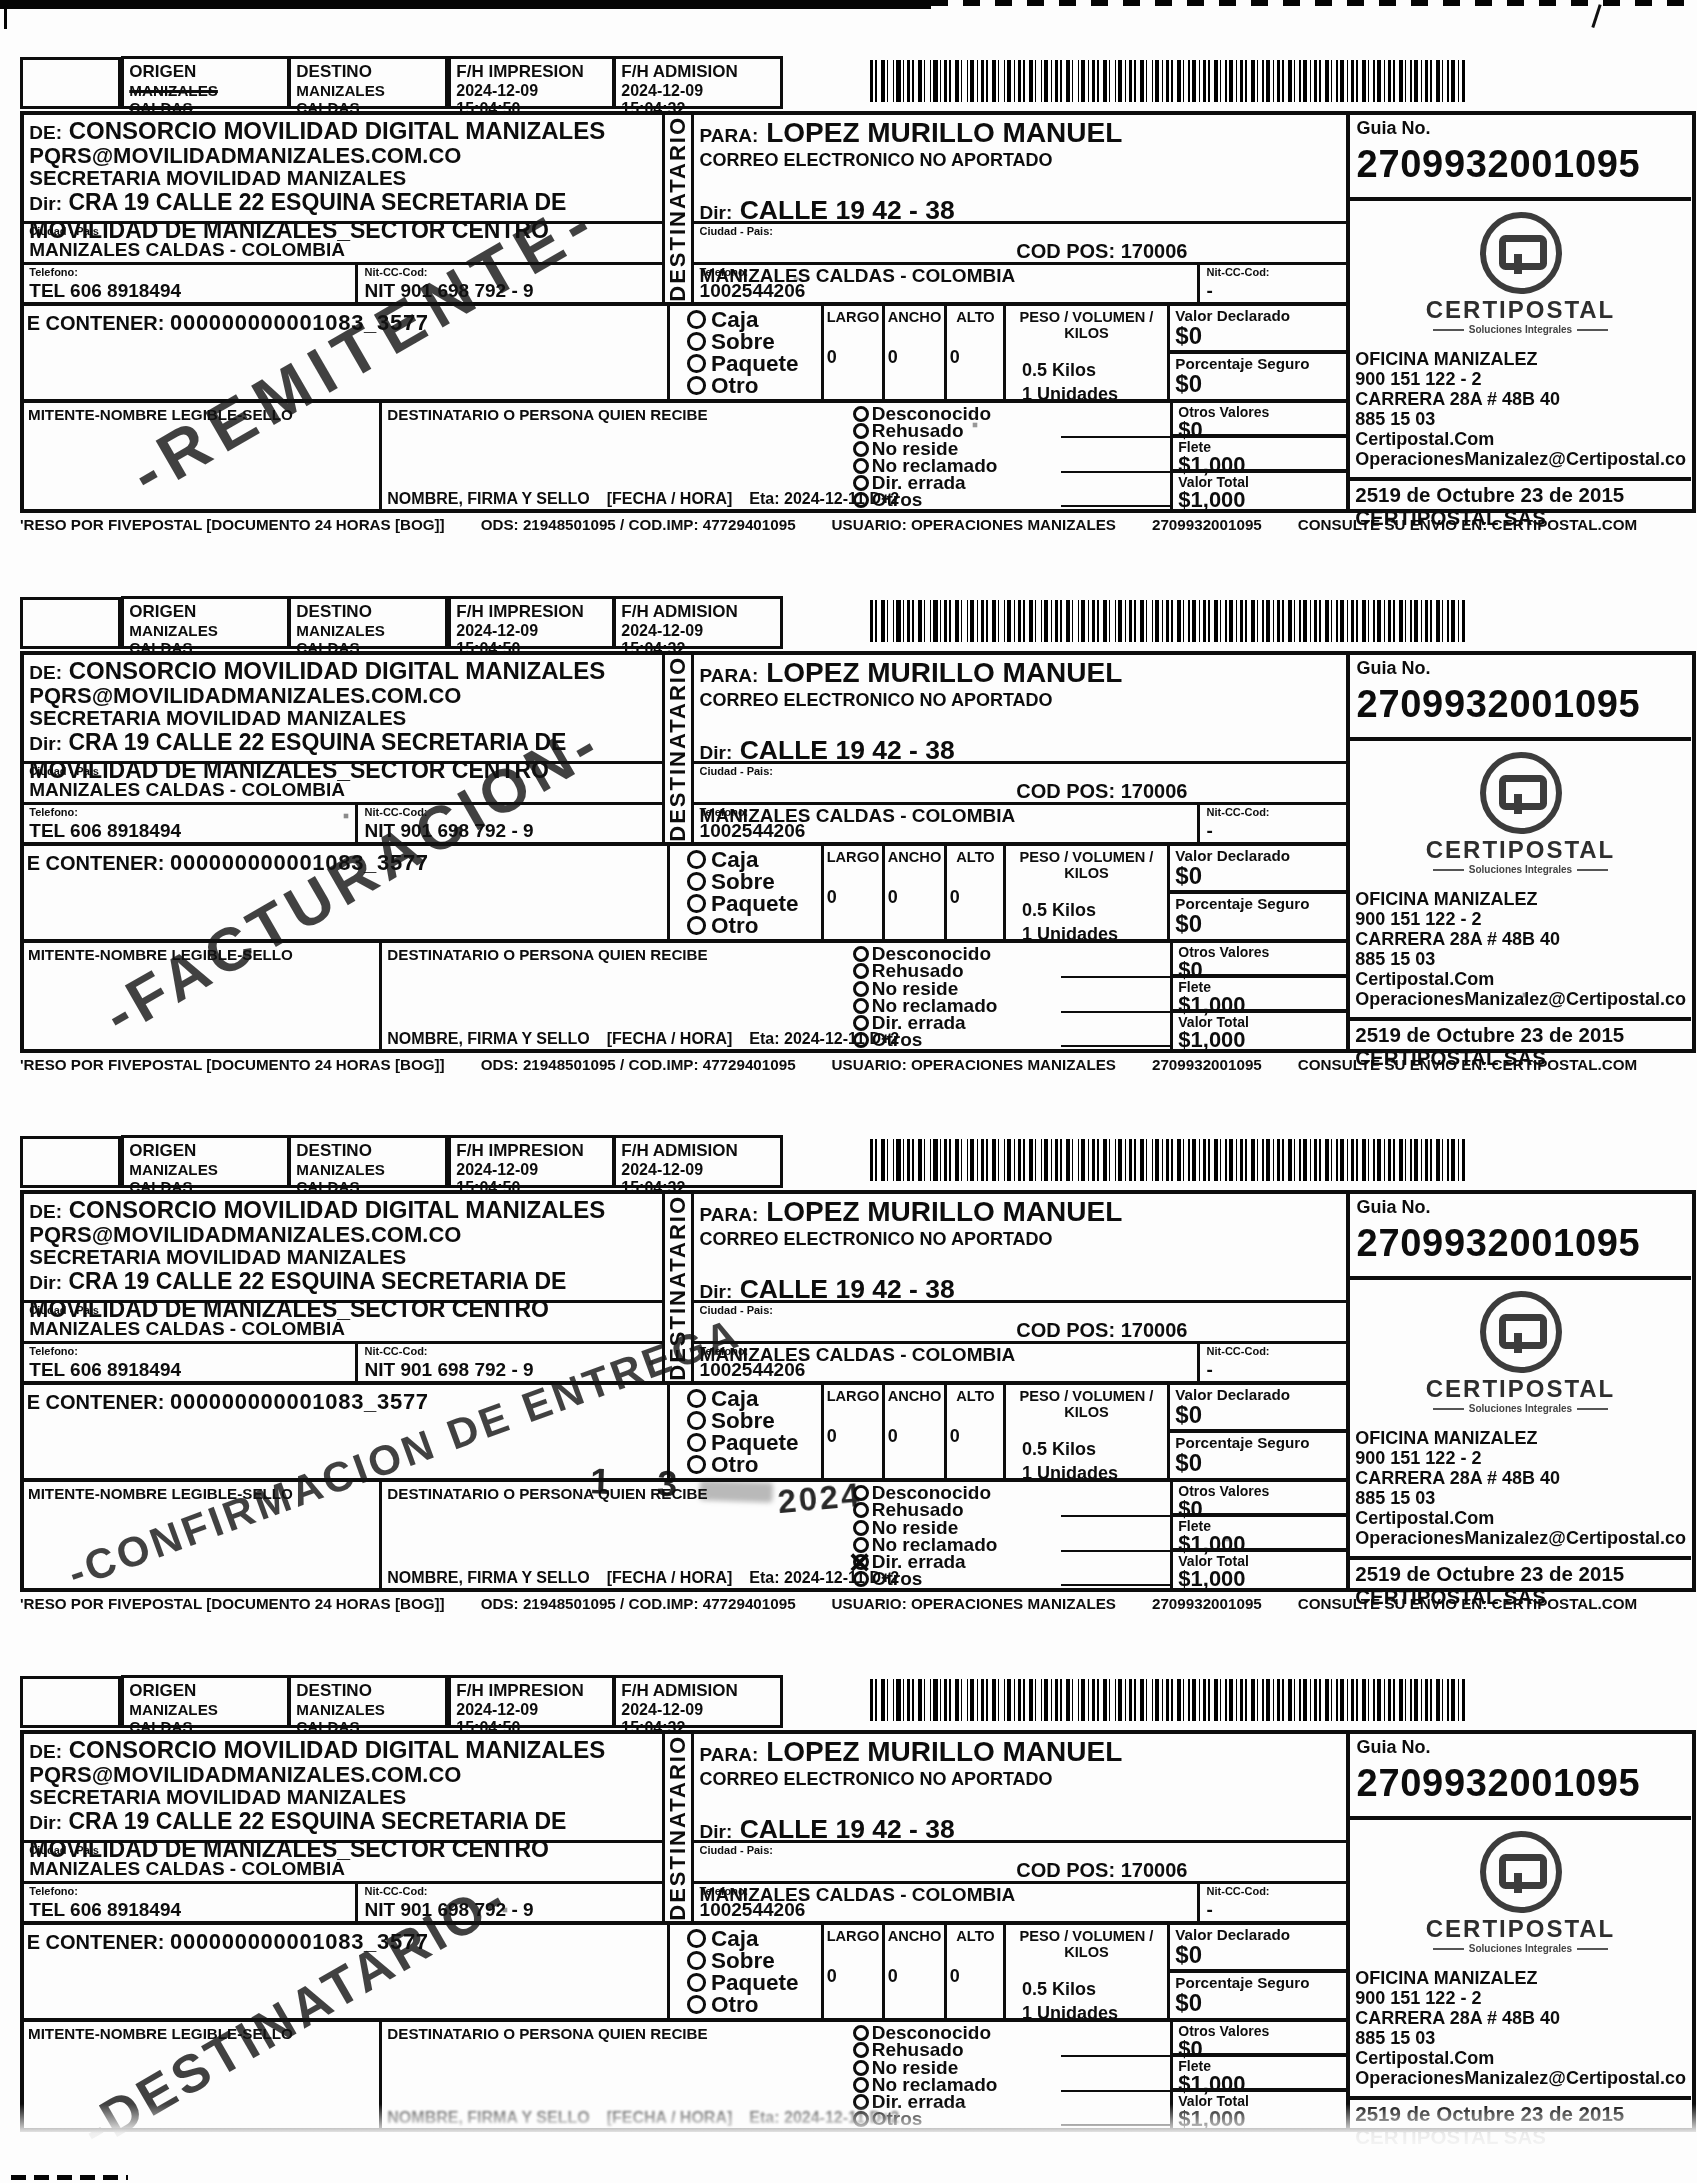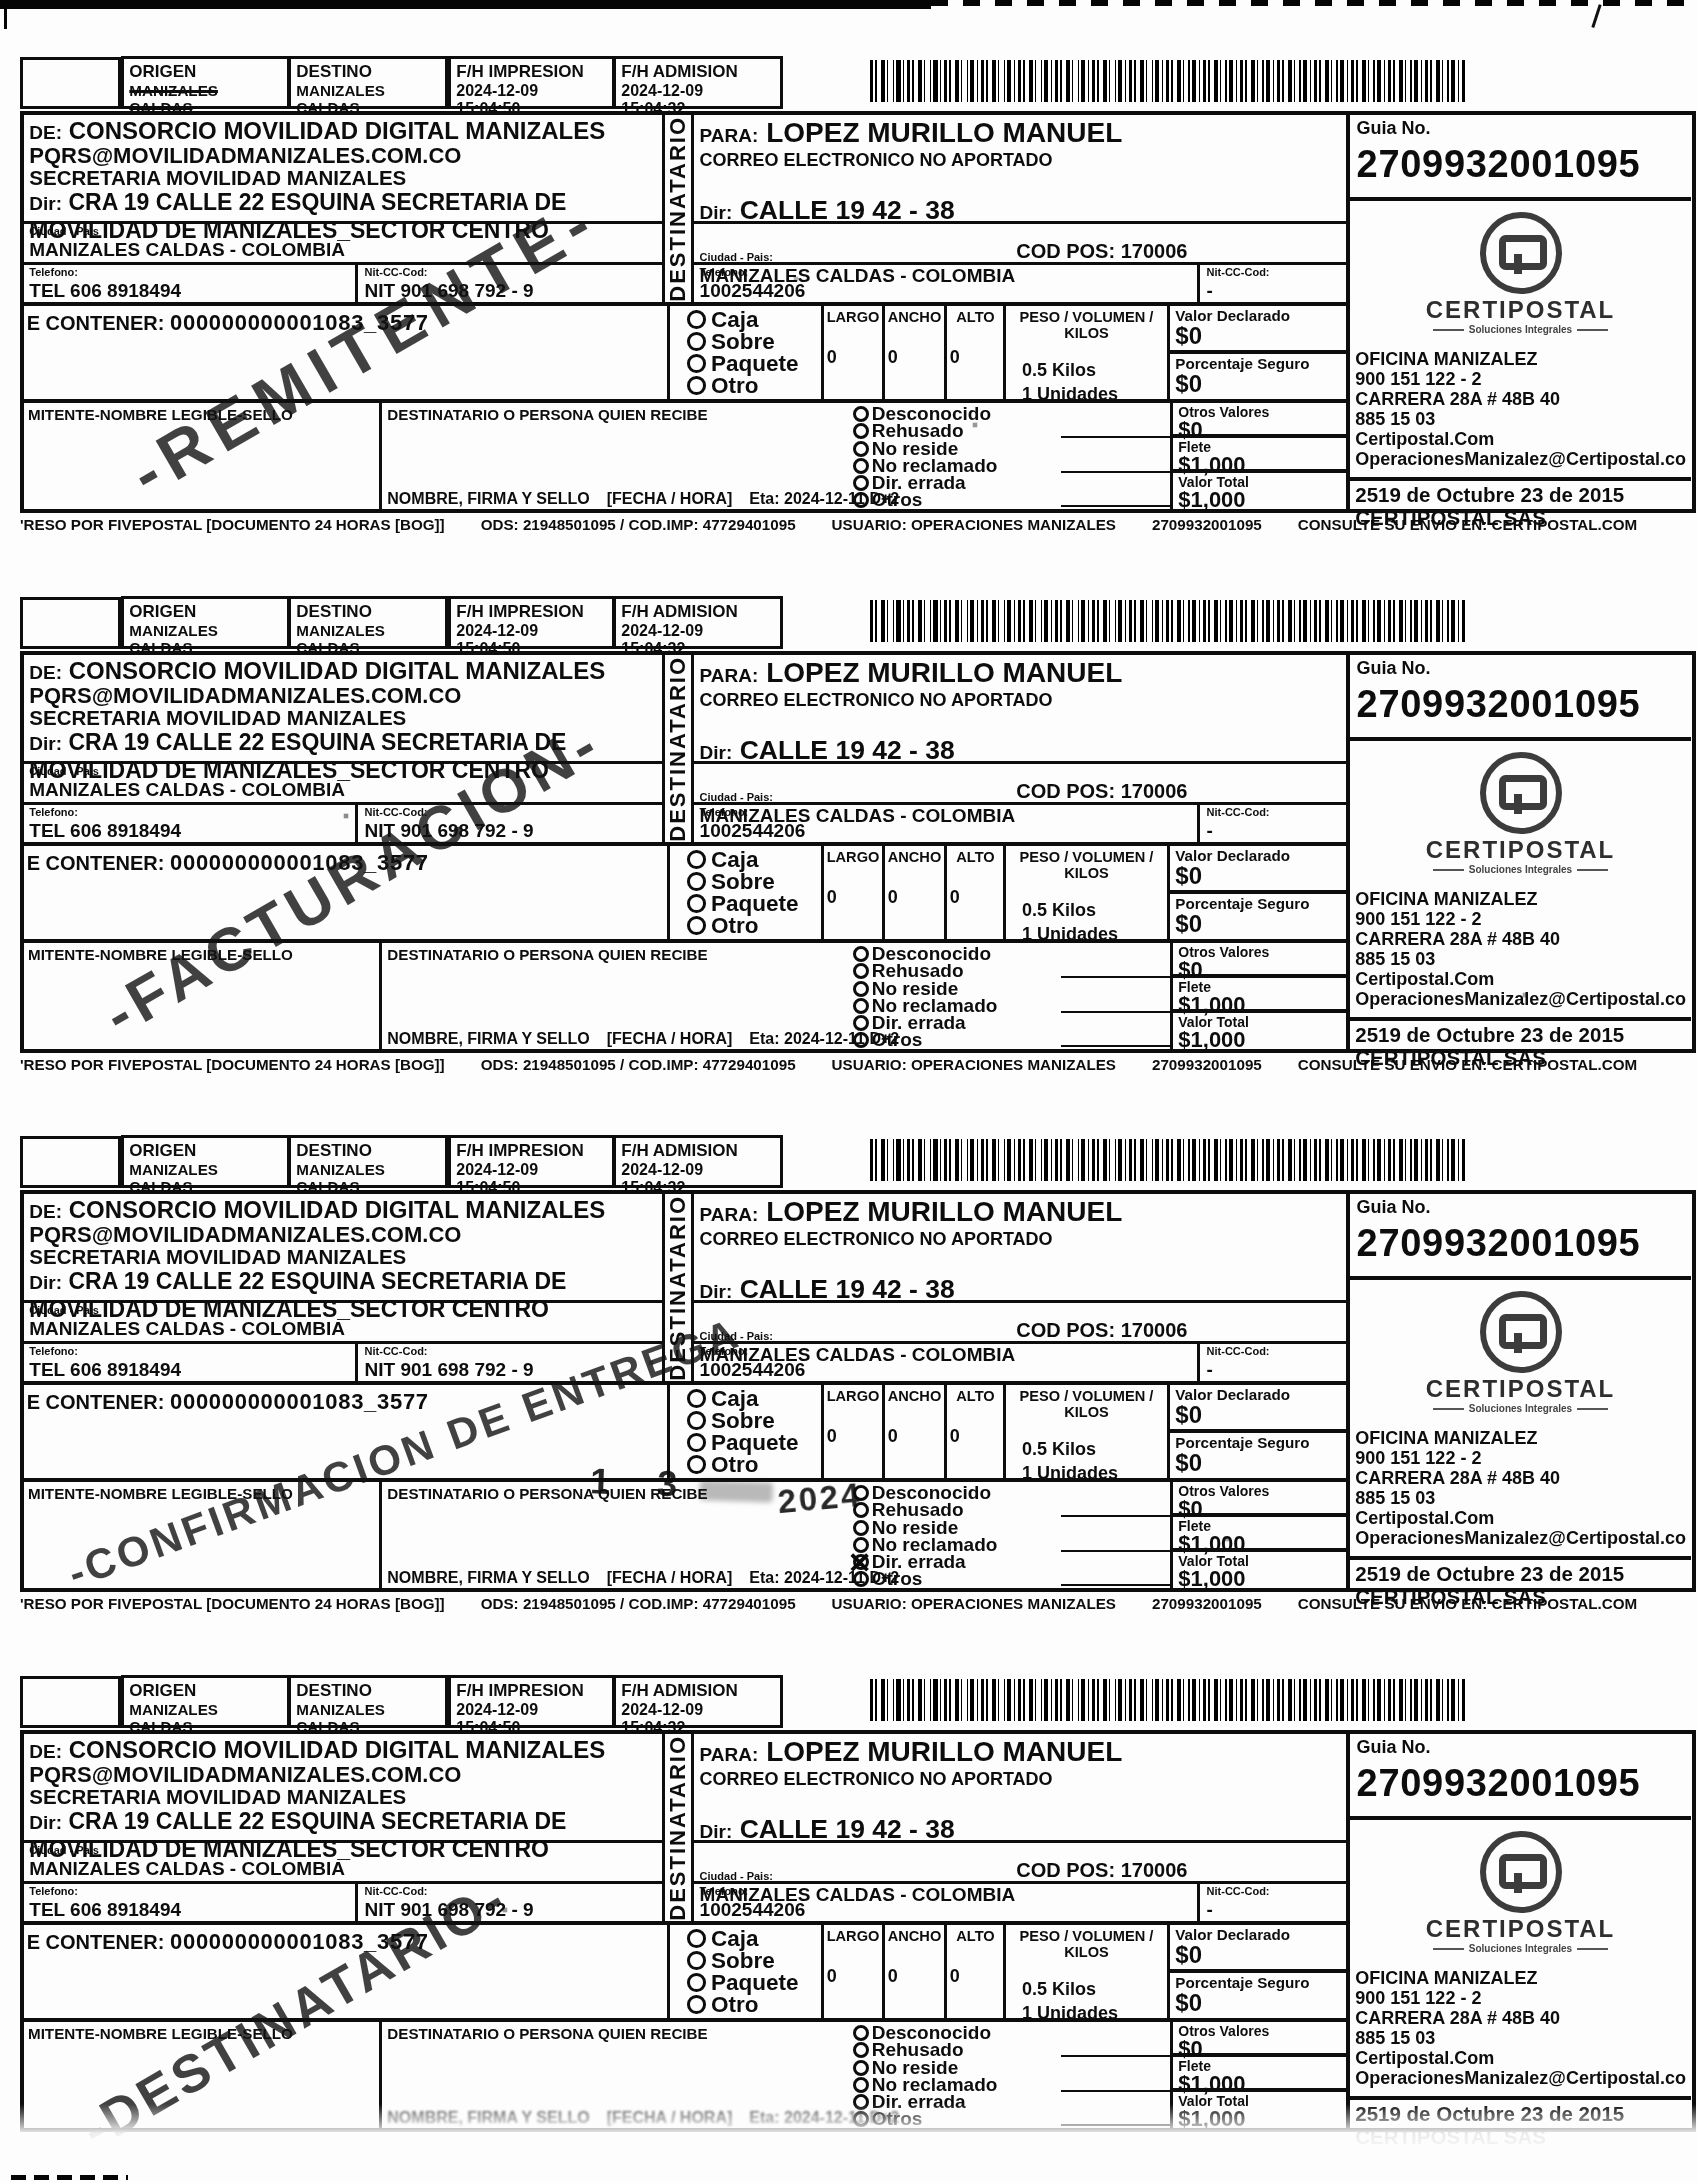--- a/index.html
+++ b/index.html
@@ -62,21 +62,21 @@
   .s-email{font-size:22px;font-weight:700;line-height:20.5px;}
   .s-dept{font-size:20.5px;font-weight:700;line-height:22px;}
   .s-addr{font-size:23px;font-weight:700;line-height:26px;}
   .dir-prefix{font-size:19px;}
   .box-label{font-size:11px;font-weight:700;}
   .box-value{font-size:19px;font-weight:700;line-height:25px;}
   .para-line{font-size:28px;font-weight:700;line-height:29px;}
   .para-prefix{font-size:19px;}
   .r-email{font-size:18px;font-weight:700;line-height:20.5px;}
   .r-dir{font-size:26.5px;font-weight:700;margin-top:25px;}
-  .ciudad-flex{display:flex;justify-content:space-between;align-items:flex-end;}
+  .ciudad-flex{display:flex;justify-content:space-between;align-items:flex-start;}
   .codpos{font-size:20px;font-weight:700;padding-right:152px;padding-top:15px;}
   
   .contener-row{left:0;top:191px;width:1322px;height:97px;border-bottom:4px solid #0d0d0d;padding:4px 2.7px;}
   .contener-line{font-size:20px;font-weight:700;}
   .contener-val{font-size:22px;letter-spacing:0.7px;}
   .pkg-box{left:643px;top:191px;width:679px;height:97px;border-left:3.3px solid #0d0d0d;border-bottom:4px solid #0d0d0d;}
   .pkg-col{position:absolute;top:0;height:100%;border-left:3.3px solid #0d0d0d;box-sizing:border-box;}
   .pkg-opts{left:0;width:151px;border-left:none;padding:2.7px 0 0 17px;}
   .pkg-opt{display:flex;align-items:center;height:22px;}
   .radio{display:inline-block;width:12.6px;height:12.6px;border:3.3px solid #0d0d0d;border-radius:50%;margin-right:5.3px;flex:none;position:relative;}

